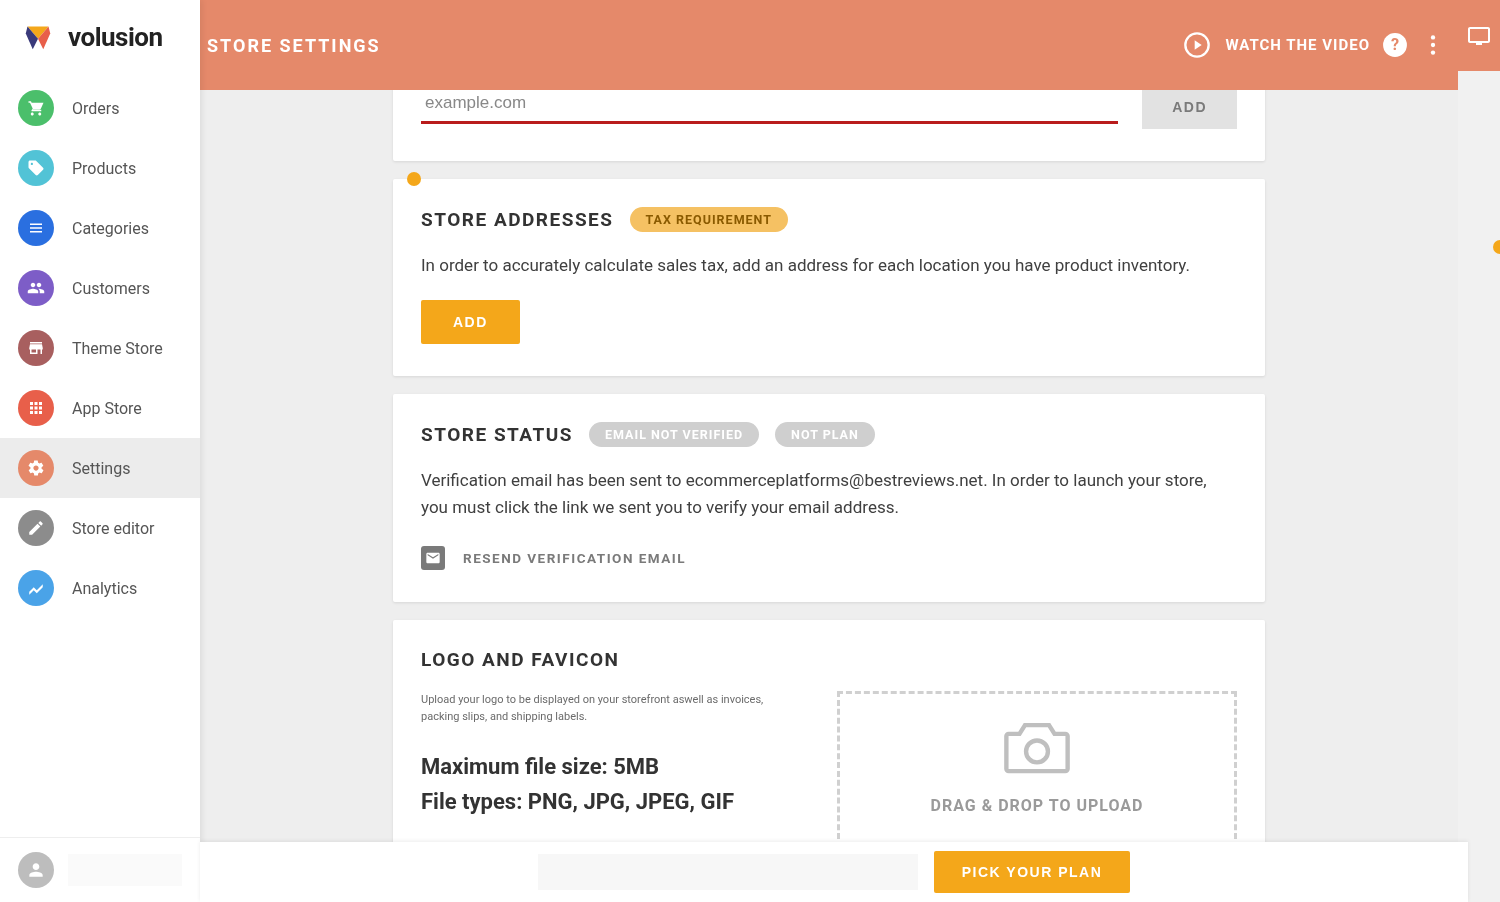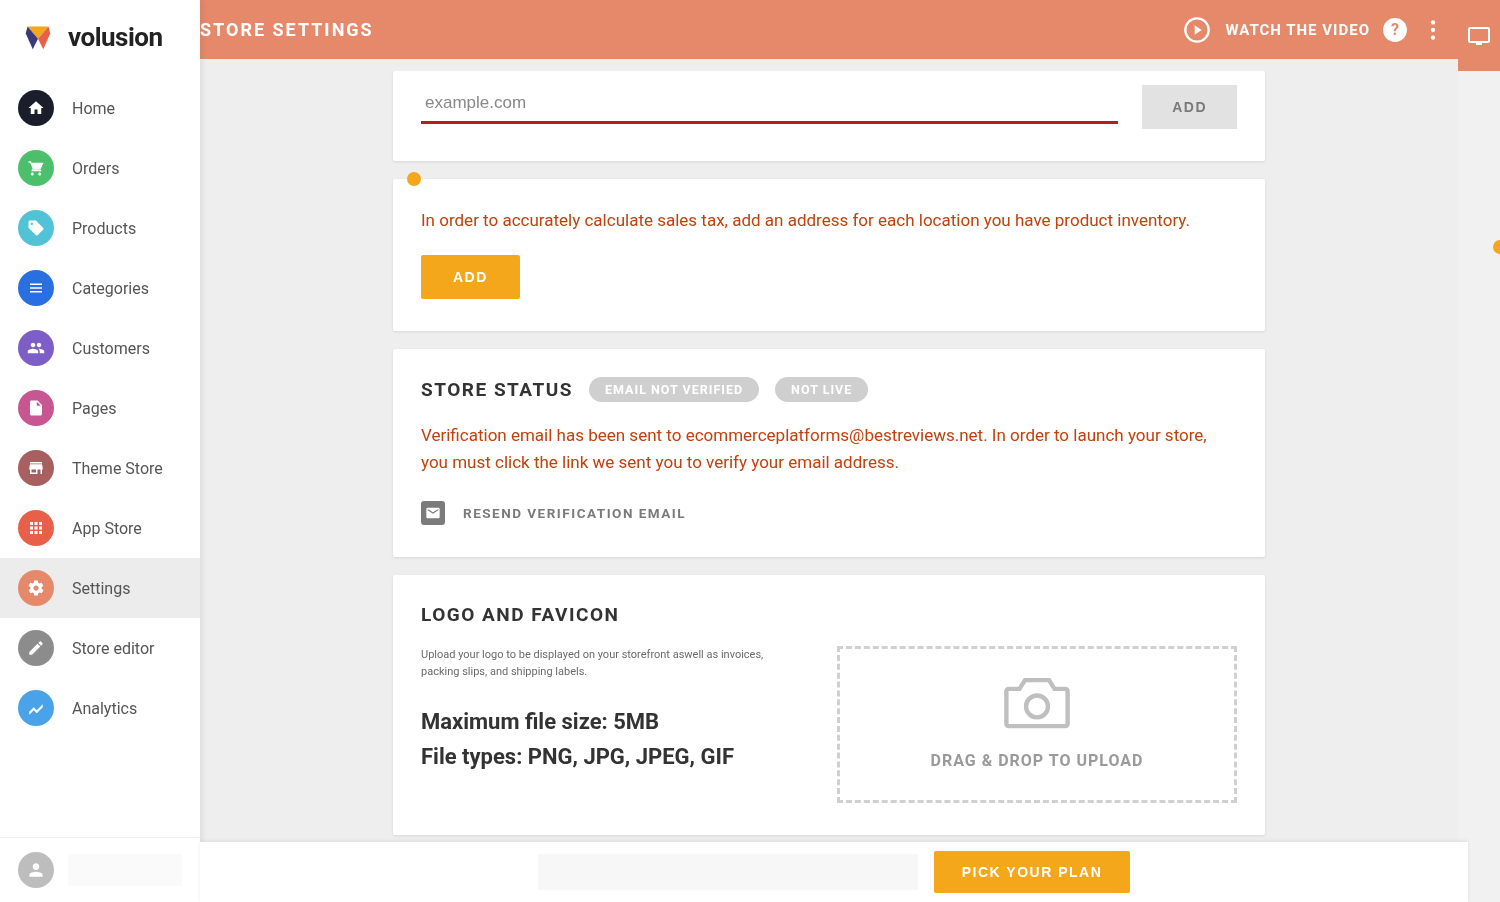--- a/index.html
+++ b/index.html
@@ -21,39 +21,39 @@
 .avatar svg { width: 20px; height: 20px; fill: #fff; }
 .footer-slot { flex: 1; height: 32px; background: #fafafa; }
 
 
 .right-rail { position: absolute; right: 0; top: 0; width: 42px; height: 100%; background: #f1f1f1; z-index: 9; }
 .rail-top { height: 71px; background: #e5896a; display: flex; align-items: center; justify-content: center; }
 .rail-top svg { width: 24px; height: 24px; fill: #fff; }
 .rail-dot { position: absolute; right: -7px; top: 240px; width: 14px; height: 14px; border-radius: 50%; background: #f4a71a; }
 
 
-.topbar { position: absolute; left: 188px; right: 42px; top: 0; height: 59px; background: #e5896a; display: flex; align-items: center; padding: 0 12px; color: #fff; z-index: 8; }
+.topbar { position: absolute; left: 195px; right: 42px; top: 0; height: 90px; background: #e5896a; display: flex; align-items: center; padding: 0 12px; color: #fff; z-index: 8; }
 .topbar-title { font-size: 18px; font-weight: 700; letter-spacing: 2px; flex: 1; }
 .topbar-actions { display: flex; align-items: center; gap: 12px; }
 .watch { display: flex; align-items: center; gap: 14px; cursor: pointer; }
 .watch-icon { width: 28px; height: 28px; }
 .watch-text { font-size: 15px; font-weight: 700; letter-spacing: 1px; }
 .help-icon, .more-icon { width: 26px; height: 26px; cursor: pointer; }
 
 
 .main { position: absolute; left: 200px; right: 42px; top: 71px; bottom: 0; overflow-y: auto; padding: 0 24px 120px; }
 .content-col { max-width: 872px; margin: 0 auto; }
 .card { background: #fff; border-radius: 2px; box-shadow: 0 1px 3px rgba(0,0,0,0.1); margin-bottom: 18px; padding: 28px 28px 32px; position: relative; }
 .card-top-partial { padding-top: 14px; }
 .card-head { display: flex; align-items: center; gap: 16px; margin-bottom: 20px; flex-wrap: wrap; }
 .card-title { font-size: 19px; font-weight: 700; letter-spacing: 1.5px; color: #333; }
 .badge { display: inline-block; padding: 5px 16px; border-radius: 14px; font-size: 12.5px; font-weight: 700; letter-spacing: 1px; }
 .badge-warn { background: #f5c163; color: #8a5a00; }
 .badge-gray { background: #cfcfcf; color: #fff; }
-.card-body { font-size: 17px; color: #c2410c; line-height: 1.55; }
+.card-body { font-size: 17px; color: #404040; line-height: 1.55; }
 .dot-indicator { position: absolute; top: -7px; left: 14px; width: 14px; height: 14px; border-radius: 50%; background: #f4a71a; }
 
 .domain-row { display: flex; align-items: flex-start; gap: 24px; }
 .domain-input { flex: 1; border: none; border-bottom: 3px solid #b91c1c; padding: 8px 4px; font-size: 17px; color: #666; outline: none; background: transparent; }
 .domain-input::placeholder { color: #888; }
 .btn-gray { background: #e2e2e2; color: #7a7a7a; border: none; padding: 14px 30px; font-size: 14px; font-weight: 700; letter-spacing: 1.5px; cursor: pointer; }
 .btn-orange { background: #f4a71a; color: #fff; border: none; padding: 14px 32px; font-size: 14px; font-weight: 700; letter-spacing: 1.5px; border-radius: 2px; cursor: pointer; margin-top: 22px; }
 .btn-orange-sm { background: #f4a71a; color: #fff; border: none; padding: 13px 28px; font-size: 14px; font-weight: 700; letter-spacing: 1.5px; border-radius: 2px; cursor: pointer; }
 
 .resend { display: flex; align-items: center; gap: 18px; margin-top: 26px; cursor: pointer; }
@@ -81,28 +81,20 @@
   <div class="logo">
     <svg class="logo-mark" viewBox="0 0 32 32">
       <path fill="#f4a71a" d="M4 4 L28 4 L16 18 Z"></path>
       <path fill="#3a3a7a" d="M4 4 L16 18 L10 30 L2 12 Z"></path>
       <path fill="#e85f4a" d="M28 4 L16 18 L22 30 L30 12 Z"></path>
     </svg>
     <span class="logo-text">volusion</span>
   </div>
   <nav class="nav" id="nav-list">
       <div class="nav-item">
-        <div class="nav-icon" style="background:#1b1d2a">
-          <svg viewBox="0 0 24 24">
-            <path d="M10 20v-6h4v6h5v-8h3L12 3 2 12h3v8z"></path>
-          </svg>
-        </div>
-        <span class="nav-label">Home</span>
-      </div>
-      <div class="nav-item">
         <div class="nav-icon" style="background:#4bbf6b">
           <svg viewBox="0 0 24 24">
             <path d="M7 18c-1.1 0-2 .9-2 2s.9 2 2 2 2-.9 2-2-.9-2-2-2zm10 0c-1.1 0-2 .9-2 2s.9 2 2 2 2-.9 2-2-.9-2-2-2zM7.2 14h9.4c.8 0 1.5-.4 1.8-1.1L22 5H6.2L5.3 3H2v2h2l3.6 7.6L6 15c-.3.6.1 1.4.9 1.4H19v-2H7.4l.8-1.4z"></path>
           </svg>
         </div>
         <span class="nav-label">Orders</span>
       </div>
       <div class="nav-item">
         <div class="nav-icon" style="background:#52c3d6">
           <svg viewBox="0 0 24 24">
@@ -119,28 +111,20 @@
         </div>
         <span class="nav-label">Categories</span>
       </div>
       <div class="nav-item">
         <div class="nav-icon" style="background:#7d5dc7">
           <svg viewBox="0 0 24 24">
             <path d="M16 11c1.7 0 3-1.3 3-3s-1.3-3-3-3-3 1.3-3 3 1.3 3 3 3zm-8 0c1.7 0 3-1.3 3-3S9.7 5 8 5 5 6.3 5 8s1.3 3 3 3zm0 2c-2.3 0-7 1.2-7 3.5V19h14v-2.5c0-2.3-4.7-3.5-7-3.5zm8 0c-.3 0-.6 0-1 .1 1.2.9 2 2 2 3.4V19h6v-2.5c0-2.3-4.7-3.5-7-3.5z"></path>
           </svg>
         </div>
         <span class="nav-label">Customers</span>
-      </div>
-      <div class="nav-item">
-        <div class="nav-icon" style="background:#c85693">
-          <svg viewBox="0 0 24 24">
-            <path d="M14 2H6c-1.1 0-2 .9-2 2v16c0 1.1.9 2 2 2h12c1.1 0 2-.9 2-2V8l-6-6zm-1 7V3.5L18.5 9H13z"></path>
-          </svg>
-        </div>
-        <span class="nav-label">Pages</span>
       </div>
       <div class="nav-item">
         <div class="nav-icon" style="background:#a85f5f">
           <svg viewBox="0 0 24 24">
             <path d="M20 4H4v2h16V4zm1 10v-2l-1-5H4l-1 5v2h1v6h10v-6h4v6h2v-6h1zm-9 4H6v-4h6v4z"></path>
           </svg>
         </div>
         <span class="nav-label">Theme Store</span>
       </div>
       <div class="nav-item">
@@ -222,29 +206,33 @@
 
     <div class="card card-top-partial">
       <div class="domain-row">
         <input class="domain-input" type="text" placeholder="example.com" style="">
         <button class="btn-gray">ADD</button>
       </div>
     </div>
 
     <div class="card">
       <div class="dot-indicator"></div>
+      <div class="card-head">
+        <span class="card-title">STORE ADDRESSES</span>
+        <span class="badge badge-warn">TAX REQUIREMENT</span>
+      </div>
       <div class="card-body">In order to accurately calculate sales tax, add an address for each location you have product inventory.</div>
       <button class="btn-orange">ADD</button>
     </div>
 
     <div class="card">
       <div class="card-head">
         <span class="card-title">STORE STATUS</span>
         <span class="badge badge-gray">EMAIL NOT VERIFIED</span>
-        <span class="badge badge-gray">NOT LIVE</span>
+        <span class="badge badge-gray">NOT PLAN</span>
       </div>
       <div class="card-body">Verification email has been sent to ecommerceplatforms@bestreviews.net. In order to launch your store, you must click the link we sent you to verify your email address.</div>
       <div class="resend">
         <div class="mail-icon">
           <svg viewBox="0 0 24 24">
               <path d="M20 4H4c-1.1 0-2 .9-2 2v12c0 1.1.9 2 2 2h16c1.1 0 2-.9 2-2V6c0-1.1-.9-2-2-2zm0 4l-8 5-8-5V6l8 5 8-5v2z"></path>
             </svg>
         </div>
         <span class="resend-text">RESEND VERIFICATION EMAIL</span>
       </div>

